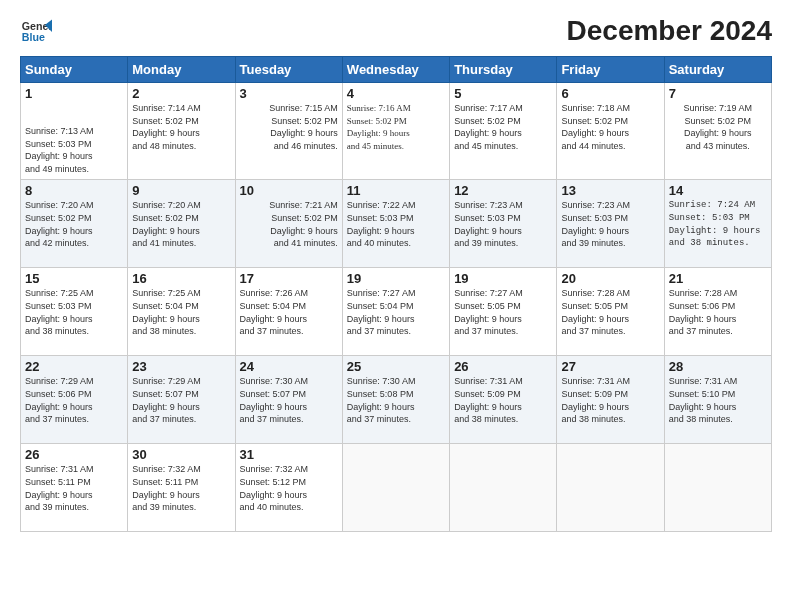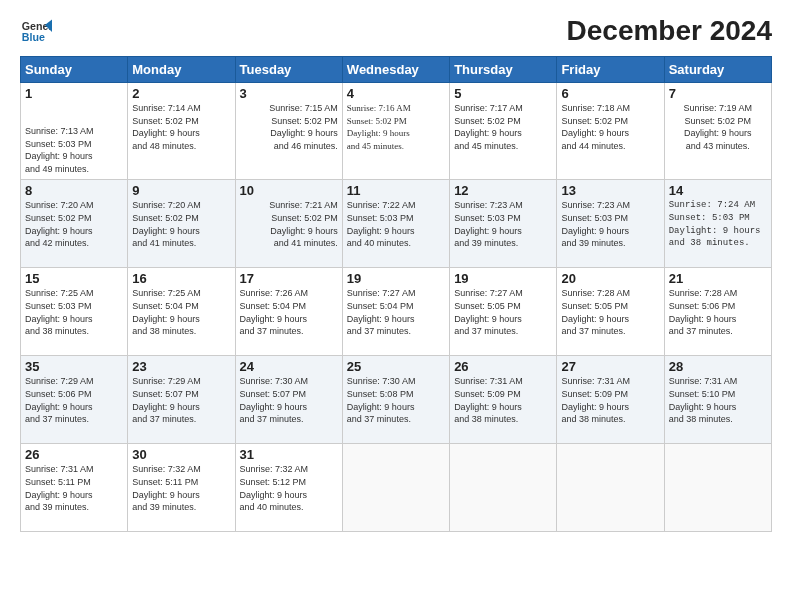--- a/index.html
+++ b/index.html
@@ -269,21 +269,21 @@
           <td>
             <span class="day-num">21</span>
             <div class="day-info" style="white-space: pre-line;">Sunrise: 7:28 AM
 Sunset: 5:06 PM
 Daylight: 9 hours
 and 37 minutes.</div>
           </td>
         </tr>
         <tr>
           <td>
-            <span class="day-num">35</span>
+            <span class="day-num">22</span>
             <div class="day-info" style="white-space: pre-line;">Sunrise: 7:29 AM
 Sunset: 5:06 PM
 Daylight: 9 hours
 and 37 minutes.</div>
           </td>
           <td>
             <span class="day-num">23</span>
             <div class="day-info" style="white-space: pre-line;">Sunrise: 7:29 AM
 Sunset: 5:07 PM
 Daylight: 9 hours

